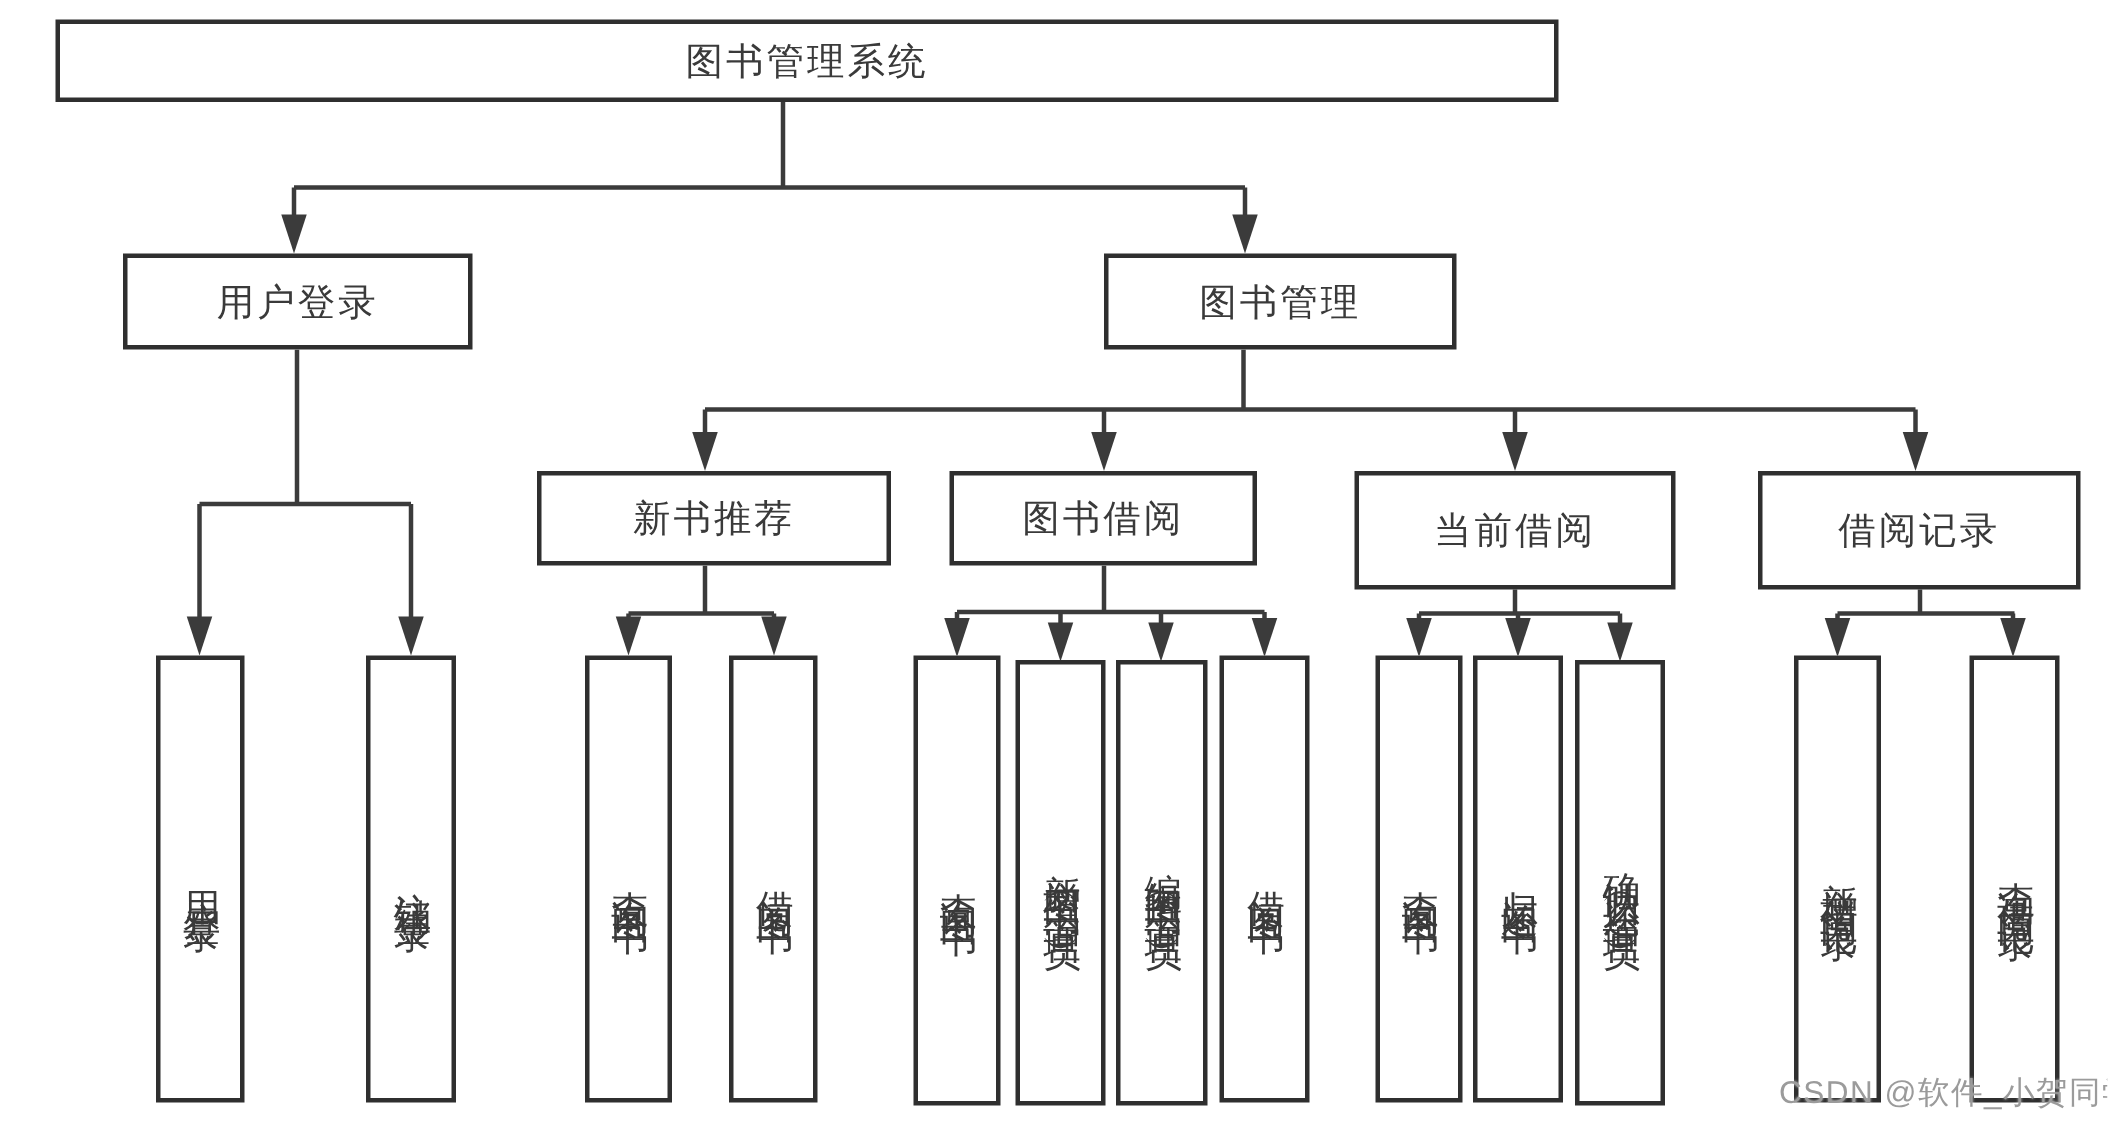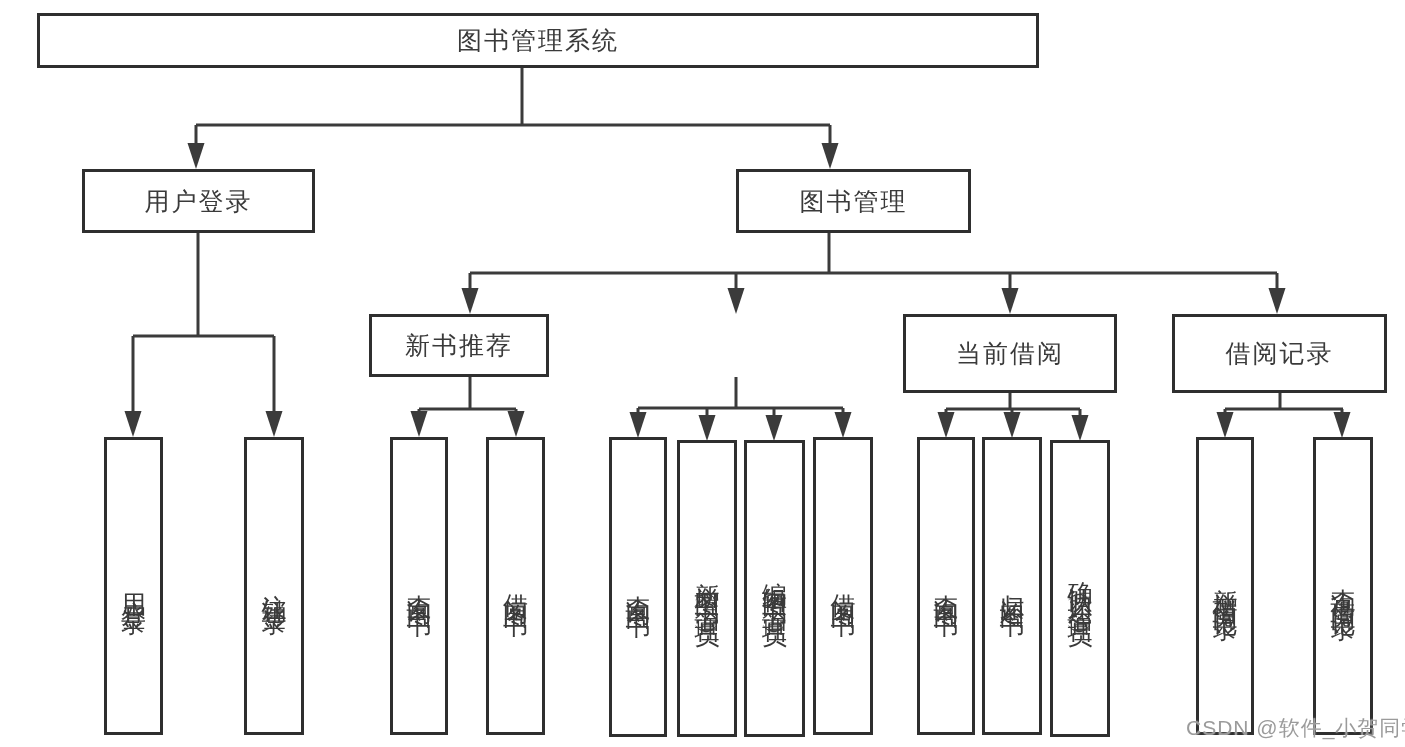--- a/index.html
+++ b/index.html
@@ -117,22 +117,25 @@
     <span class="hlabel">图书管理系统</span>
   </div>
 
   <div class="box" style="left: 82px; top: 169px; width: 233px; height: 64px; border-color: rgb(47, 47, 47);">
     <span class="hlabel">用户登录</span>
   </div>
   <div class="box" style="left: 712px; top: 169px; width: 235px; height: 64px; border-color: rgb(47, 47, 47); margin-left: 24px;">
     <span class="hlabel">图书管理</span>
   </div>
 
-  <div class="box" style="left: 369px; top: 314px; width: 180px; height: 63px; border-color: rgb(47, 47, 47);">
+  <div class="box" style="left: 358px; top: 314px; width: 236px; height: 63px; border-color: rgb(47, 47, 47);">
     <span class="hlabel">新书推荐</span>
+  </div>
+  <div class="box" style="left: 633px; top: 314px; width: 205px; height: 63px; border-color: rgb(47, 47, 47);">
+    <span class="hlabel">图书借阅</span>
   </div>
   <div class="box" style="left: 903px; top: 314px; width: 214px; height: 79px; border-color: rgb(47, 47, 47);">
     <span class="hlabel">当前借阅</span>
   </div>
   <div class="box" style="left: 1172px; top: 314px; width: 215px; height: 79px; border-color: rgb(47, 47, 47);">
     <span class="hlabel">借阅记录</span>
   </div>
 
   <div class="box" style="left: 104px; top: 437px; width: 59px; height: 298px; border-color: rgb(47, 47, 47);">
     <span class="vlabel">用户登录</span>

